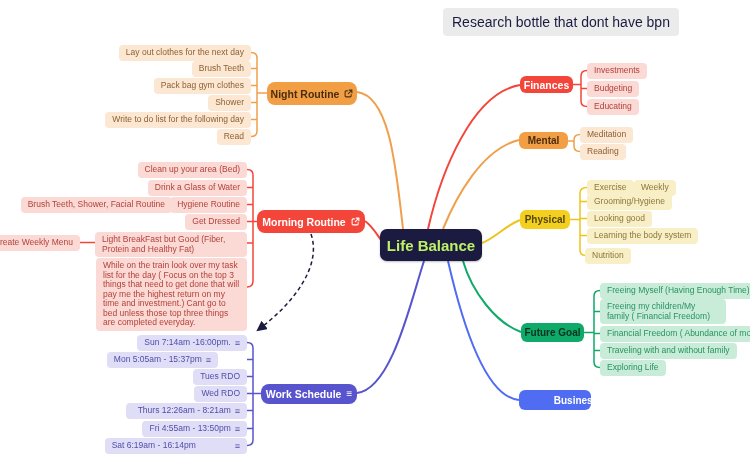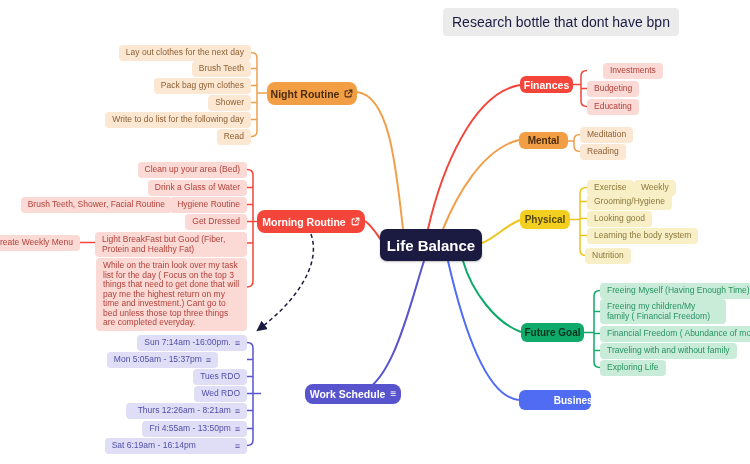--- a/index.html
+++ b/index.html
@@ -9,21 +9,21 @@
     font-family:"Liberation Sans","DejaVu Sans",sans-serif;
     -webkit-font-smoothing:antialiased;
   }
   #wires{position:absolute;left:0;top:0;width:750px;height:464px;}
   .node{
     position:absolute;display:flex;align-items:center;justify-content:center;gap:5px;
     border-radius:8px;font-weight:bold;box-sizing:border-box;white-space:nowrap;
     z-index:2;cursor:pointer;
   }
   .root{
-    background:#1b1b41;color:#ffffff;font-size:15px;border-radius:7px;
+    background:#1b1b41;color:#bef264;font-size:15px;border-radius:7px;
     box-shadow:0 1px 2px rgba(0,0,0,.25);
   }
   .n-orange{background:#f19e44;color:#4a2d10;font-size:10.5px;}
   .n-red{background:#f4453a;color:#ffffff;font-size:10.5px;}
   .n-yellow{background:#f3cf1f;color:#55470e;font-size:10px;}
   .n-green{background:#0fa969;color:#07331f;font-size:10px;}
   .n-blue{background:#4f6cf3;color:#ffffff;font-size:10px;}
   .n-indigo{background:#5754cd;color:#ffffff;font-size:10.5px;}
   .leaf{
     position:absolute;font-size:8.5px;line-height:9.5px;padding:3px 7px;
@@ -104,21 +104,21 @@
 <div class="leaf l-red" style="right:503px;top:162px;text-align:right;">Clean up your area (Bed)</div>
 <div class="leaf l-red" style="right:503px;top:180px;">Drink a Glass of Water</div>
 <div class="leaf l-red" style="right:503px;top:197px;">Hygiene Routine</div>
 <div class="leaf l-red" style="right:503px;top:214px;">Get Dressed</div>
 <div class="leaf l-red wrap" style="right:503px;top:232px;width:152px;">Light BreakFast but Good (Fiber, Protein and Healthy Fat)</div>
 <div class="leaf l-red wrap" style="right:503px;top:258px;width:151px;">While on the train look over my task list for the day ( Focus on the top 3 things that need to get done that will pay me the highest return on my time and investment.) Cant go to bed unless those top three things are completed everyday.</div>
 <div class="leaf l-red" style="right:578px;top:197px;">Brush Teeth, Shower, Facial Routine</div>
 <div class="leaf l-red" style="right:670px;top:235px;">Create Weekly Menu</div>
 
 <div class="node n-red" style="left:520px;top:76px;width:53px;height:17px;border-radius:6px;">Finances</div>
-<div class="leaf l-red" style="left:603px;top:63px;">Investments</div>
+<div class="leaf l-red" style="left:587px;top:63px;">Investments</div>
 <div class="leaf l-red" style="left:587px;top:81px;">Budgeting</div>
 <div class="leaf l-red" style="left:587px;top:99px;">Educating</div>
 
 <div class="node n-orange" style="left:519px;top:132px;width:49px;height:17px;border-radius:6px;font-size:10px;">Mental</div>
 <div class="leaf l-orange" style="left:580px;top:127px;">Meditation</div>
 <div class="leaf l-orange" style="left:580px;top:144px;">Reading</div>
 
 <div class="node n-yellow" style="left:520px;top:210px;width:50px;height:19px;border-radius:6px;">Physical</div>
 <div class="leaf l-yellow" style="left:587px;top:180px;">Exercise</div>
 <div class="leaf l-yellow" style="left:634px;top:180px;">Weekly</div>
@@ -129,21 +129,21 @@
 
 <div class="node n-green" style="left:521px;top:323px;width:63px;height:19px;border-radius:6px;">Future Goal</div>
 <div class="leaf l-green" style="left:600px;top:283px;">Freeing Myself (Having Enough Time)</div>
 <div class="leaf l-green wrap" style="left:600px;top:299px;width:126px;">Freeing my children/My family ( Financial Freedom)</div>
 <div class="leaf l-green" style="left:600px;top:326px;">Financial Freedom ( Abundance of money)</div>
 <div class="leaf l-green" style="left:600px;top:343px;">Traveling with and without family</div>
 <div class="leaf l-green" style="left:600px;top:360px;">Exploring Life</div>
 
 <div class="node n-blue" style="left:519px;top:390px;width:72px;height:20px;border-radius:6px;padding-left:42px;">Business</div>
 
-<div class="node n-indigo" style="left:261px;top:384px;width:96px;height:20px;margin-left:44px;">
+<div class="node n-indigo" style="left:261px;top:384px;width:96px;height:20px;">
   <span>Work Schedule</span>
   <span class="notes-glyph">≡</span>
 </div>
 <div class="leaf l-indigo" style="right:503px;top:335px;">
   <span>Sun 7:14am -16:00pm.</span>
   <span class="notes-glyph">≡</span>
 </div>
 <div class="leaf l-indigo" style="right:532px;top:352px;">
   <span>Mon 5:05am - 15:37pm</span>
   <span class="notes-glyph">≡</span>

